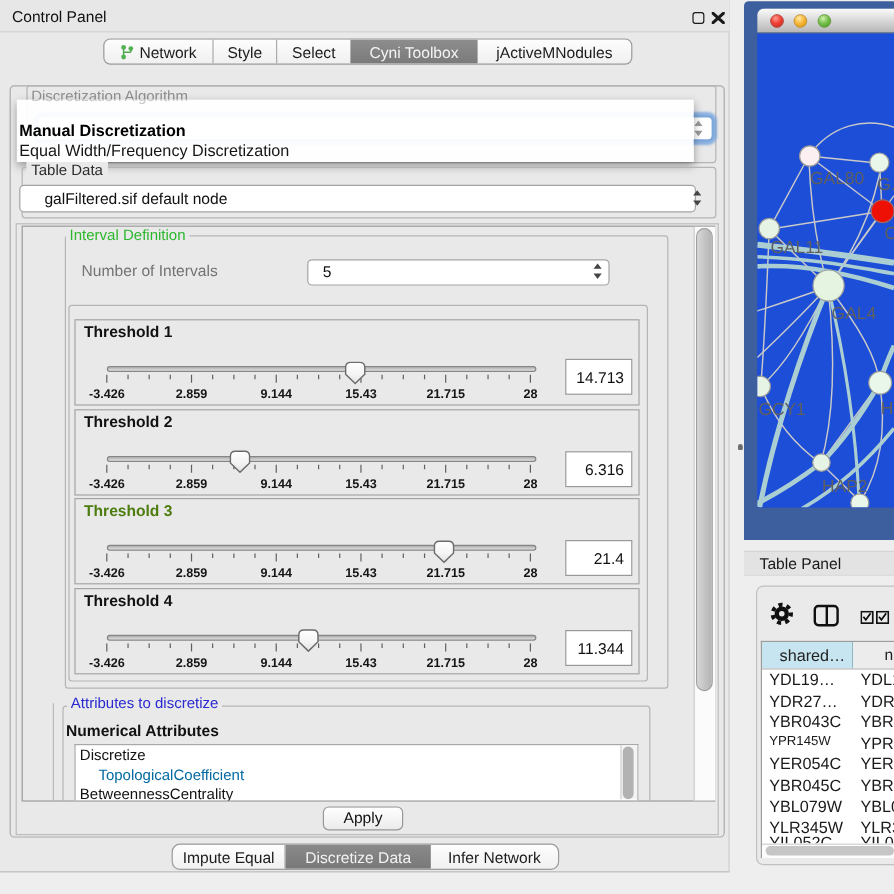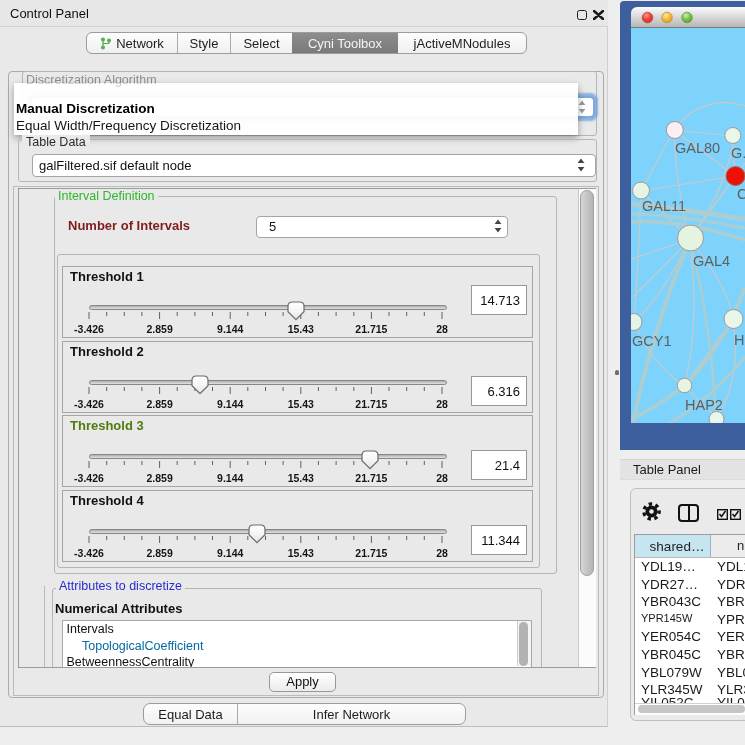--- a/index.html
+++ b/index.html
@@ -45,38 +45,38 @@
 
 <div class="abs" style="left:14px;top:83px;width:564px;height:52px;background:rgba(255,255,255,0.95);box-shadow:0 3px 7px rgba(0,0,0,0.35)"></div>
 <div class="abs" style="left:16px;top:101px;font-size:13.5px;font-weight:bold;color:#000">Manual Discretization</div>
 <div class="abs" style="left:16px;top:118px;font-size:13.5px;color:#151515">Equal Width/Frequency Discretization</div>
 <div class="abs" style="left:0;top:83px;width:300px;height:7px;overflow:hidden">
       <div style="position:absolute;left:26px;top:-10px;font-size:12.5px;color:#c9c9c9">Discretization Algorithm</div>
     </div>
 
 <div class="abs" style="left:18px;top:139px;width:579px;height:43px;border:1px solid #b5b5b5;border-radius:3px"></div>
 <div class="abs" style="left:22px;top:135px;font-size:12.5px;color:#2b2b2b;background:#e9e9e9;padding:0 4px">Table Data</div>
-<div class="abs" style="left:32px;top:154px;width:564px;height:23px;background:#fff;border:1px solid #a4a4a4;border-radius:4px;font-size:13px;line-height:21px;padding-left:6px;color:#111">galFiltered.sif default node</div>
+<div class="abs" style="left:16px;top:154px;width:564px;height:23px;background:#fff;border:1px solid #a4a4a4;border-radius:4px;font-size:13px;line-height:21px;padding-left:20px;color:#111">galFiltered.sif default node</div>
 <svg class="abs" style="left:577px;top:158px;width:8px;height:14px" viewBox="0 0 8 14">
       <path d="M4,0.5 L7.4,5 H0.6 Z" fill="#444"></path>
       <path d="M4,13.5 L7.4,9 H0.6 Z" fill="#444"></path>
     </svg>
 
 <div class="abs" style="left:13px;top:186px;width:586px;height:510px;border:1px solid #bcbcbc"></div>
 <div class="abs" style="left:18px;top:188px;width:578px;height:480px;border:1px solid #9b9b9b;background:#e9e9e9"></div>
 <div class="abs" style="left:578px;top:189px;width:18px;height:478px;background:#fbfbfb;border-left:1px solid #c9c9c9"></div>
 <div class="abs" style="left:580px;top:190px;width:14px;height:386px;background:linear-gradient(90deg,#d6d6d6,#b4b4b4);border:1px solid #9f9f9f;border-radius:7px"></div>
 
 <div class="abs" style="left:19px;top:189px;width:558px;height:478px;overflow:hidden">
 <div class="abs" style="left:-19px;top:-189px;width:597px;height:855px">
 
 <div class="abs" style="left:54px;top:196px;width:503px;height:378px;border:1px solid #b5b5b5;border-radius:3px"></div>
 <div class="abs" style="left:55px;top:188.5px;font-size:12.5px;color:#2cb82c;background:#e9e9e9;padding:0 3px">Interval Definition</div>
 
-<div class="abs" style="left:68px;top:218px;font-size:13px;font-weight:bold;color:#7f1d1d">Number of Intervals</div>
+<div class="abs" style="left:68px;top:218px;font-size:13px;font-weight:normal;color:#737373">Number of Intervals</div>
 <div class="abs" style="left:256px;top:216px;width:252px;height:22px;background:#fff;border:1px solid #a4a4a4;border-radius:4px;font-size:13px;line-height:20px;padding-left:12px;color:#111">5</div>
 <svg class="abs" style="left:494px;top:219px;width:8px;height:14px" viewBox="0 0 8 14">
           <path d="M4,0.5 L7.4,5 H0.6 Z" fill="#444"></path>
           <path d="M4,13.5 L7.4,9 H0.6 Z" fill="#444"></path>
         </svg>
 
 <div class="abs" style="left:57px;top:254px;width:483px;height:314px;border:1px solid #b5b5b5;border-radius:3px"></div>
 
 <div style="position:absolute;left:62px;top:266px;width:471px;height:72px;border:1px solid #a5a5a5;background:#e9e9e9"></div>
 <div style="position:absolute;left:70px;top:269px;font-size:13px;font-weight:bold;color:#111">Threshold 1</div>
@@ -113,21 +113,21 @@
         <svg style="position:absolute;left:287.0px;top:300.5px;width:18px;height:20px" viewBox="0 0 18 20">
           <defs>
             <linearGradient id="tg266" x1="0" y1="0" x2="0" y2="1">
               <stop offset="0" stop-color="#ffffff"></stop>
               <stop offset="0.55" stop-color="#f4f4f4"></stop>
               <stop offset="1" stop-color="#e3e3e3"></stop>
             </linearGradient>
           </defs>
           <path d="M1,5.2 Q1,1 5.2,1 H12.8 Q17,1 17,5.2 V10.8 L9,18.6 L1,10.8 Z" fill="url(#tg266)" stroke="#6b6b6b" stroke-width="1.2"></path>
         </svg>
-<div style="position:absolute;left:471px;top:285px;width:56px;height:30px;background:#fff;border:1px solid #989898;font-size:13px;text-align:right;line-height:30px;padding-right:6px;color:#111">14.713</div>
+<div style="position:absolute;left:471px;top:299px;width:56px;height:30px;background:#fff;border:1px solid #989898;font-size:13px;text-align:right;line-height:30px;padding-right:6px;color:#111">14.713</div>
 <div style="position:absolute;left:62px;top:340.5px;width:471px;height:72px;border:1px solid #a5a5a5;background:#e9e9e9"></div>
 <div style="position:absolute;left:70px;top:343.5px;font-size:13px;font-weight:bold;color:#111">Threshold 2</div>
 <div style="position:absolute;left:89px;top:379.5px;width:358px;height:5px;background:linear-gradient(#adadad,#e3e3e3);border:1px solid #868686;border-radius:2.5px"></div>
 <svg style="position:absolute;left:62px;top:386.5px;width:471px;height:12px" viewBox="62 0 471 12">
           <line x1="89.0" y1="0" x2="89.0" y2="7" stroke="#606060" stroke-width="1"></line>
           <line x1="106.7" y1="0" x2="106.7" y2="4" stroke="#606060" stroke-width="1"></line>
           <line x1="124.3" y1="0" x2="124.3" y2="4" stroke="#606060" stroke-width="1"></line>
           <line x1="141.9" y1="0" x2="141.9" y2="4" stroke="#606060" stroke-width="1"></line>
           <line x1="159.6" y1="0" x2="159.6" y2="7" stroke="#606060" stroke-width="1"></line>
           <line x1="177.2" y1="0" x2="177.2" y2="4" stroke="#606060" stroke-width="1"></line>
@@ -249,32 +249,33 @@
           </defs>
           <path d="M1,5.2 Q1,1 5.2,1 H12.8 Q17,1 17,5.2 V10.8 L9,18.6 L1,10.8 Z" fill="url(#tg489.5)" stroke="#6b6b6b" stroke-width="1.2"></path>
         </svg>
 <div style="position:absolute;left:471px;top:524.5px;width:56px;height:30px;background:#fff;border:1px solid #989898;font-size:13px;text-align:right;line-height:30px;padding-right:6px;color:#111">11.344</div>
 
 <div class="abs" style="left:44px;top:586px;width:1px;height:82px;background:#b9b9b9"></div>
 <div class="abs" style="left:52px;top:588px;width:490px;height:84px;border:1px solid #b5b5b5;border-radius:3px"></div>
 <div class="abs" style="left:56px;top:579px;font-size:12.5px;color:#2a2ad0;background:#e9e9e9;padding:0 3px">Attributes to discretize</div>
 <div class="abs" style="left:55px;top:600.5px;font-size:13px;font-weight:bold;color:#111">Numerical Attributes</div>
 <div class="abs" style="left:61.5px;top:620px;width:470px;height:47px;background:#fff;border:1px solid #a8a8a8;border-bottom:none"></div>
-<div class="abs" style="left:66.5px;top:622px;font-size:12.5px;color:#111">Intervals</div>
+<div class="abs" style="left:66.5px;top:622px;font-size:12.5px;color:#111">Discretize</div>
 <div class="abs" style="left:82px;top:638.5px;font-size:12.5px;color:#0369a1">TopologicalCoefficient</div>
 <div class="abs" style="left:66.5px;top:654.5px;font-size:12.5px;color:#111">BetweennessCentrality</div>
 <div class="abs" style="left:517px;top:621px;width:14px;height:45px;background:#f4f4f4;border-left:1px solid #cfcfcf"></div>
 <div class="abs" style="left:519px;top:622px;width:9px;height:44px;background:#b2b2b2;border-radius:4.5px"></div>
 </div>
     </div>
 
 <div class="abs" style="left:269px;top:672px;width:67px;height:20px;background:linear-gradient(#ffffff,#ebebeb);border:1px solid #989898;border-radius:5px;font-size:13px;text-align:center;line-height:18px;color:#111">Apply</div>
 
 <div class="abs" style="left:143px;top:703px;width:323px;height:22px;background:linear-gradient(#fdfdfd,#f1f1f1);border:1px solid #9c9c9c;border-radius:7px;overflow:hidden;display:flex">
- <div style="width:94px;border-right:1px solid #a8a8a8;display:flex;align-items:center;justify-content:center;font-size:13px;color:#1c1c1c">Equal Data</div>
+ <div style="width:94px;border-right:1px solid #a8a8a8;display:flex;align-items:center;justify-content:center;font-size:13px;color:#1c1c1c">Impute Equal</div>
+ <div style="width:121px;background:linear-gradient(#8a8a8a,#787878);display:flex;align-items:center;justify-content:center;font-size:13px;color:#f2f2f2">Discretize Data</div>
  <div style="flex:1;display:flex;align-items:center;justify-content:center;font-size:13px;color:#1c1c1c">Infer Network</div>
 </div>
 
 <div class="abs" style="left:614.5px;top:369.5px;width:4px;height:5px;background:#6e6e6e;border-radius:2px 2px 1px 1px"></div>
 
 <div class="abs" style="left:620px;top:1px;width:125px;height:449px;background:#3d5f9e;border-top-left-radius:4px"></div>
 <div class="abs" style="left:631px;top:7px;width:114px;height:21px;background:linear-gradient(#fbfbfb,#b6b6b6);border-bottom:1px solid #7a7a7a;border-top-left-radius:6px"></div>
 <svg class="abs" style="left:631px;top:7px;width:114px;height:21px" viewBox="0 0 114 21">
  <defs>
   <radialGradient id="rb" cx="0.4" cy="0.3" r="0.8">
@@ -290,21 +291,21 @@
   <radialGradient id="gb" cx="0.4" cy="0.3" r="0.8">
           <stop offset="0" stop-color="#d2f0b0"></stop>
           <stop offset="0.5" stop-color="#77c04d"></stop>
           <stop offset="1" stop-color="#4d9a28"></stop>
         </radialGradient>
  </defs>
  <circle cx="16.5" cy="10.5" r="5.3" fill="url(#rb)" stroke="#b5453c" stroke-width="0.8"></circle>
  <circle cx="36" cy="10.5" r="5.3" fill="url(#yb)" stroke="#c09338" stroke-width="0.8"></circle>
  <circle cx="56" cy="10.5" r="5.3" fill="url(#gb)" stroke="#6ca045" stroke-width="0.8"></circle>
 </svg>
-<div class="abs" style="left:631px;top:28px;width:114px;height:395px;background:#7dd3fc;overflow:hidden">
+<div class="abs" style="left:631px;top:28px;width:114px;height:395px;background:#1d4ed8;overflow:hidden">
 <svg style="position:absolute;left:0;top:0;width:114px;height:395px" viewBox="631 28 114 395">
  <g fill="none" stroke="#c9c9c9" stroke-width="1.2">
   <path d="M674,130 C693,103 722,98 745,106"></path>
   <path d="M674,130 L733,136"></path>
   <path d="M674,130 L735,176"></path>
   <path d="M674,130 L641,191"></path>
   <path d="M674,130 Q676,190 690,239"></path>
   <path d="M733,136 L735,176"></path>
   <path d="M735,176 L641,191"></path>
   <path d="M735,176 L690,239"></path>

